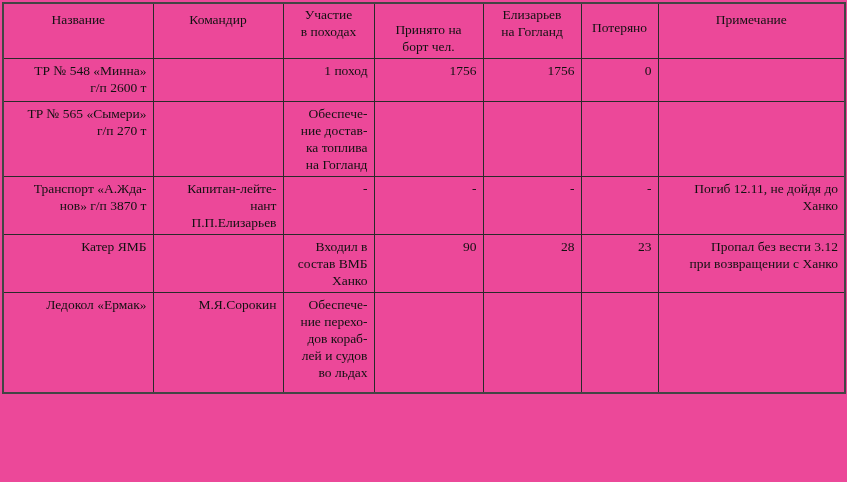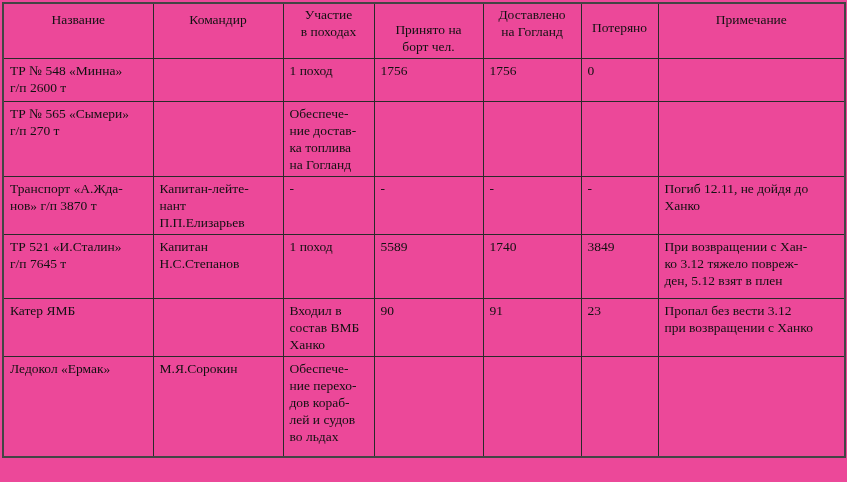--- a/index.html
+++ b/index.html
@@ -16,21 +16,21 @@
     font-family: "Liberation Serif", "DejaVu Serif", serif;
     font-size: 13.5px;
     line-height: 17px;
     color: #111;
   }
   table.tbl td, table.tbl th {
     border: 1.3px solid #2a2a2a;
     vertical-align: top;
     padding: 3px 6px 3px 6px;
     font-weight: normal;
-    text-align: left;
+    text-align: right;
     white-space: pre-line;
   }
   table.tbl th { text-align: center; padding-top: 7px; }
   table.tbl { border: 2.5px solid #444; }
   .c-notes { padding-left: 5px; margin-left: 23px; }
 </style>
 </head>
 <body>
 
 <div class="page">
@@ -45,21 +45,21 @@
       <col style="width:187px">
     </colgroup>
     <thead>
       <tr style="height:45px">
         <th>Название</th>
         <th>Командир</th>
         <th style="padding-top:2px">Участие
 в походах</th>
         <th style="padding-top:17px">Принято на
 борт чел.</th>
-        <th style="padding-top:2px">Доставлено
+        <th style="padding-top:2px">Елизарьев
 на Гогланд</th>
         <th style="padding-top:15px">Потеряно</th>
         <th>Примечание</th>
       </tr>
     </thead>
     <tbody>
       <tr style="height:43px">
         <td>ТР № 548 «Минна»
 г/п 2600 т</td>
         <td></td>
@@ -88,41 +88,28 @@
         <td>Капитан-лейте-
 нант
 П.П.Елизарьев</td>
         <td>-</td>
         <td>-</td>
         <td>-</td>
         <td>-</td>
         <td class="c-notes">Погиб 12.11, не дойдя до
 Ханко</td>
       </tr>
-      <tr style="height:64px">
-        <td>ТР 521 «И.Сталин»
-г/п 7645 т</td>
-        <td>Капитан
-Н.С.Степанов</td>
-        <td>1 поход</td>
-        <td>5589</td>
-        <td>1740</td>
-        <td>3849</td>
-        <td class="c-notes">При возвращении с Хан-
-ко 3.12 тяжело повреж-
-ден, 5.12 взят в плен</td>
-      </tr>
       <tr style="height:56px">
         <td>Катер ЯМБ</td>
         <td></td>
         <td>Входил в
 состав ВМБ
 Ханко</td>
         <td>90</td>
-        <td>91</td>
+        <td>28</td>
         <td>23</td>
         <td class="c-notes">Пропал без вести 3.12
 при возвращении с Ханко</td>
       </tr>
       <tr style="height:100px">
         <td>Ледокол «Ермак»</td>
         <td>М.Я.Сорокин</td>
         <td>Обеспече-
 ние перехо-
 дов кораб-

